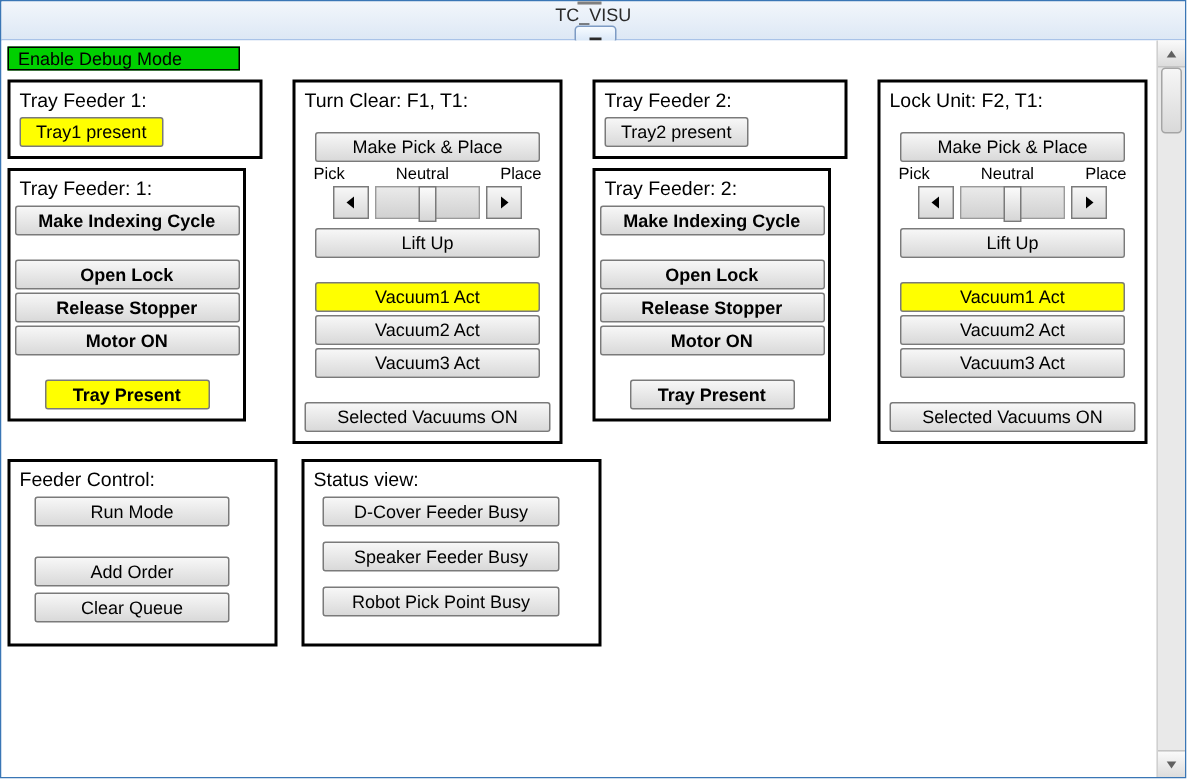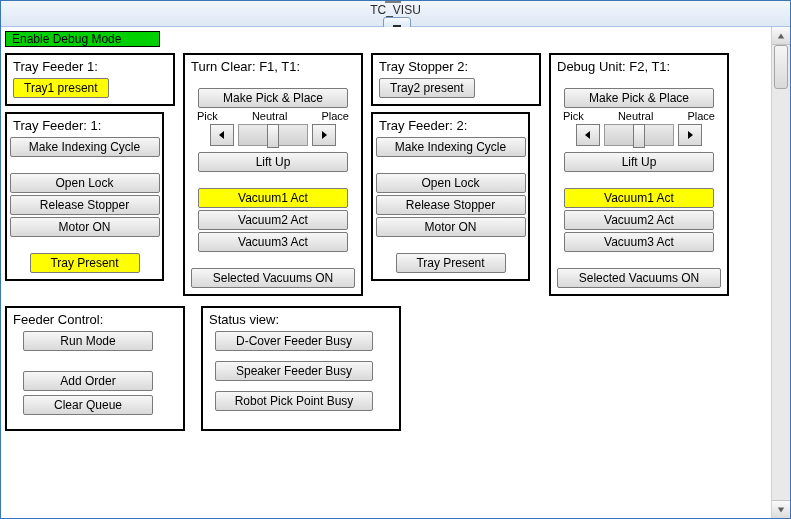--- a/index.html
+++ b/index.html
@@ -111,21 +111,21 @@
     display: flex;
     align-items: center;
     justify-content: flex-start;
     background: #00d000;
     padding: 0 6px;
     margin-bottom: 6px;
     cursor: pointer;
   }
   .row {
     display: flex;
-    gap: 8px;
+    gap: 20px;
   }
   .panel {
     border: 2px solid #000;
     background: #fff;
     padding: 2px 6px 6px 6px;
   }
   .panel .ptitle {
     font-size: 13px;
     margin: 2px 0 4px 0;
   }
@@ -145,21 +145,21 @@
   .pill.yellow { background: #ffff00; }
   .stack > .pill { margin-bottom: 4px; }
   .stack > .pill:last-child { margin-bottom: 4px; }
   .stack { display: flex; flex-direction: column; align-items: stretch; }
   .tfcol-left { width: 170px; }
   .tucol { width: 180px; }
   .feeder-block { width: 159px; }
   .feeder-block .inner-stack {
     display: flex; flex-direction: column; gap: 2px; align-items: center;
   }
-  .feeder-block .inner-stack .pill { width: 150px; }
+  .feeder-block .inner-stack .pill { width: 150px; font-weight: bold; }
   .tucol .inner-stack {
     display: flex; flex-direction: column; gap: 2px; align-items: center;
   }
   .tucol .inner-stack .pill { width: 150px; }
   .slider-row {
     display: flex; align-items: center; justify-content: center;
     gap: 4px;
     margin: 2px 0 6px 0;
   }
   .slider-labels {
@@ -284,39 +284,39 @@
             <div class="pill yellow">Vacuum1 Act</div>
             <div class="pill">Vacuum2 Act</div>
             <div class="pill">Vacuum3 Act</div>
             <div class="spacer12"></div>
             <div class="pill" style="width:164px;">Selected Vacuums ON</div>
           </div>
         </div>
 
         <div class="tfcol-left">
           <div class="panel" style="padding-bottom:6px">
-            <div class="ptitle">Tray Stopper 2:</div>
+            <div class="ptitle">Tray Feeder 2:</div>
             <span class="pill">Tray2 present</span>
           </div>
           <div class="panel feeder-block" style="margin-top:6px;">
             <div class="ptitle">Tray Feeder: 2:</div>
             <div class="inner-stack">
               <div class="pill">Make Indexing Cycle</div>
               <div class="spacer12"></div>
               <div class="pill">Open Lock</div>
               <div class="pill">Release Stopper</div>
               <div class="pill">Motor ON</div>
               <div class="spacer12"></div>
               <div class="pill" style="width:110px;">Tray Present</div>
             </div>
           </div>
         </div>
 
         <div class="panel tucol">
-          <div class="ptitle">Debug Unit: F2, T1:</div>
+          <div class="ptitle">Lock Unit: F2, T1:</div>
           <div class="inner-stack" style="margin-top:14px;">
             <div class="pill">Make Pick &amp; Place</div>
           </div>
           <div class="slider-labels">
             <span>Pick</span>
             <span>Neutral</span>
             <span>Place</span>
           </div>
           <div class="slider-row">
             <div class="arrowbtn">

